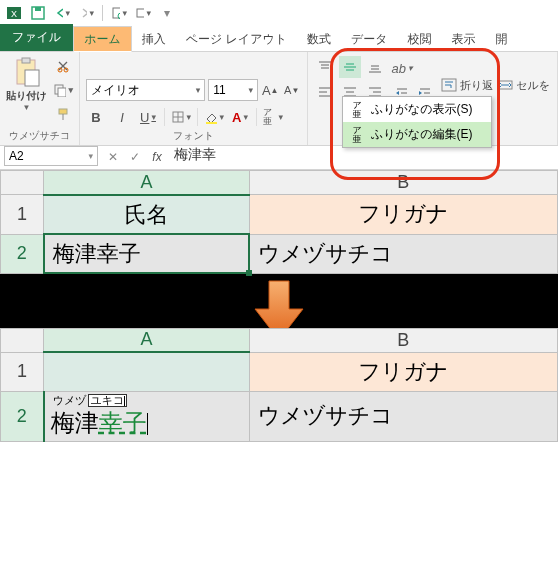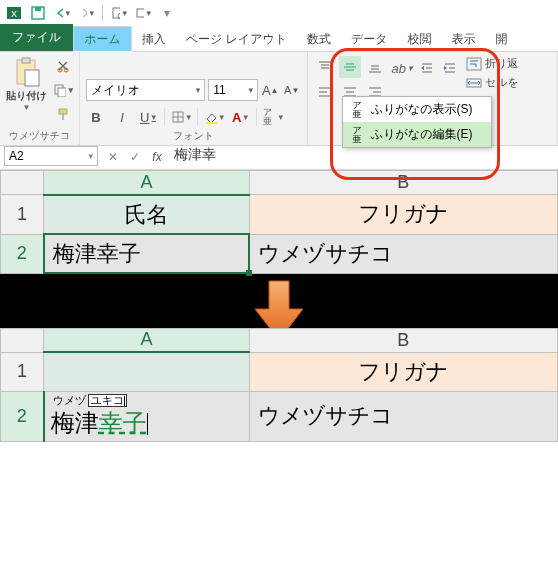--- a/index.html
+++ b/index.html
@@ -36,21 +36,21 @@
     cursor: pointer;
   }
   .tab.file {
     background: #217346;
     color: #fff;
     padding: 5px 12px;
   }
   .tab.active {
     border: 1px solid #d4d4d4;
     border-bottom: 1px solid #fff;
-    background: #7dd3fc;
+    background: #fdba74;
     color: #217346;
     margin-bottom: -1px;
   }
   
   .ribbon {
     background: #f3f3f3;
     border-bottom: 1px solid #d4d4d4;
     display: flex;
     height: 94px;
     position: relative;
@@ -74,21 +74,21 @@
   .mini-col { display:flex; flex-direction:column; gap:4px; padding-left:4px;}
   .font-top { display:flex; align-items:center; gap:3px; }
   .font-select {
     border:1px solid #bdbdbd; background:#fff; height:22px;
     display:flex; align-items:center; padding:0 4px; font-size:12px;
   }
   .font-bot { display:flex; align-items:center; gap:6px; margin-top:6px;}
   .btnlet { width:20px; height:20px; display:flex; align-items:center; justify-content:center; color:#555; font-size:13px;}
   .align-grid { display:grid; grid-template-columns:repeat(3,22px); grid-template-rows:repeat(2,22px); gap:3px;}
   .align-grid .cell { display:flex; align-items:center; justify-content:center;}
-  .wrap-col { display:flex; flex-direction:column; gap:4px; padding-left:6px;}
+  .wrap-col { display:flex; gap:4px; padding-left:6px;margin-top:11px;}
   .wrap-item { display:flex; align-items:center; gap:3px; font-size:11px; color:#444; white-space:nowrap; }
   
   .highlight-box {
     position:absolute;
     border:3px solid #e53117;
     border-radius:18px;
     left:330px; top:-4px; width:170px; height:132px;
     pointer-events:none;
     z-index:50;
   }
@@ -352,21 +352,21 @@
             </span>
           <span class="cell">
               <svg width="16" height="14">
                 <line x1="2" y1="3" x2="14" y2="3" stroke="#666"></line>
                 <line x1="6" y1="7" x2="14" y2="7" stroke="#666"></line>
                 <line x1="2" y1="11" x2="14" y2="11" stroke="#666"></line>
               </svg>
             </span>
         </div>
       </div>
-      <div style="display:flex;flex-direction:row;gap:5px;padding:2px 0 0 6px;justify-content:space-between;">
+      <div style="display:flex;flex-direction:column;gap:5px;padding:2px 0 0 6px;justify-content:space-between;">
         <span class="btnlet dd-caret" style="color:#666;font-style:italic;">ab</span>
         <div style="display:flex;gap:3px;">
           <span class="btnlet">
               <svg width="14" height="14">
                 <line x1="2" y1="3" x2="12" y2="3" stroke="#666"></line>
                 <line x1="6" y1="7" x2="12" y2="7" stroke="#666"></line>
                 <line x1="2" y1="11" x2="12" y2="11" stroke="#666"></line>
                 <path d="M4 5 L1 7 L4 9" fill="#37a"></path>
               </svg>
             </span>

